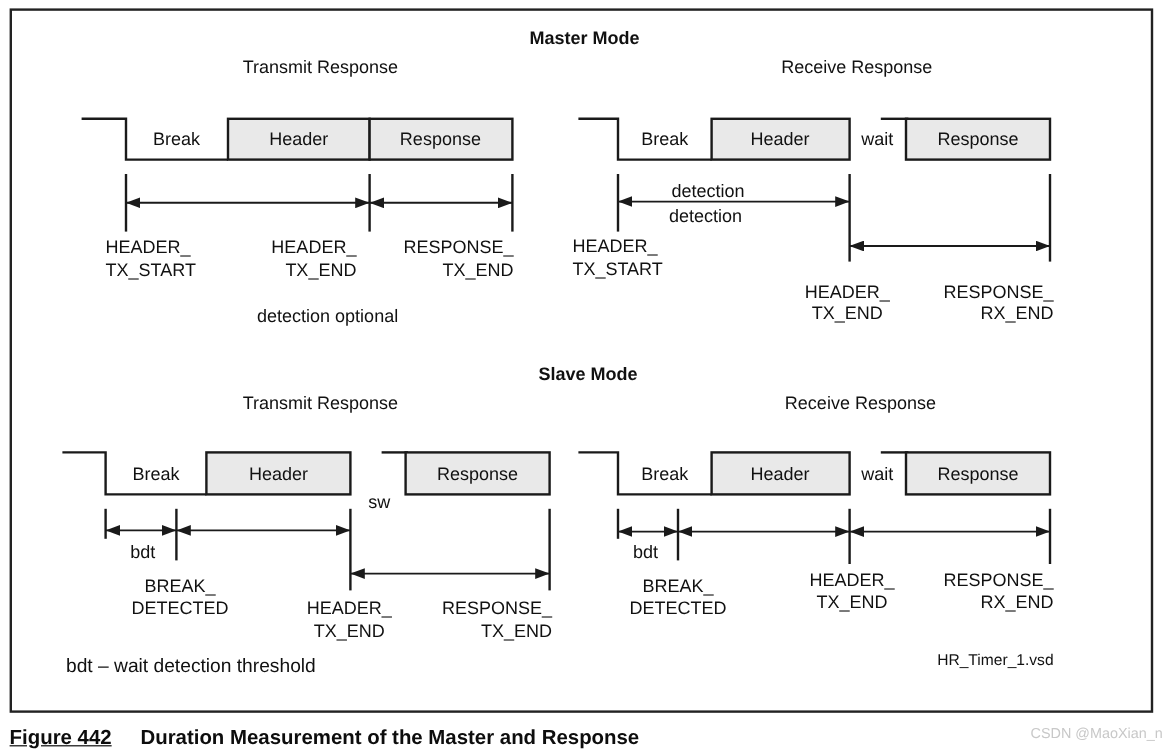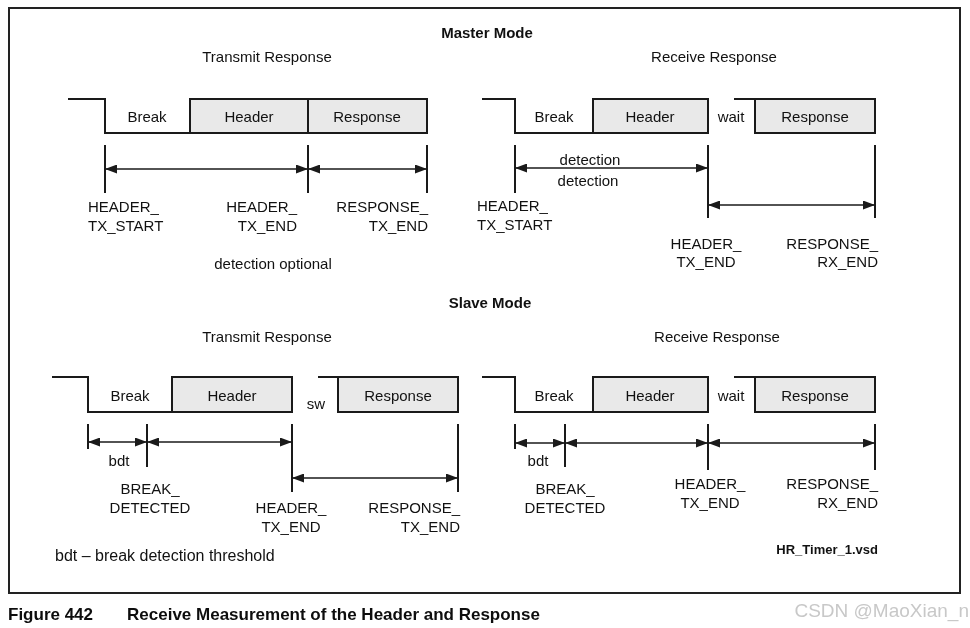--- a/index.html
+++ b/index.html
@@ -20,26 +20,26 @@
   .t{
     position:absolute;white-space:nowrap;font-size:15px;line-height:18px;color:#111;
   }
   .anc-c{transform:translate(-50%,-50%);}
   .anc-l{transform:translate(0,-50%);}
   .anc-r{transform:translate(-100%,-50%);}
   .bold{font-weight:bold;}
   .caption{
     position:absolute;left:8px;top:604px;font-size:17px;line-height:22px;font-weight:bold;color:#0d0d0d;
   }
-  .caption .cap-num{margin-right:34px;}
+  .caption .cap-num{margin-right:24px;text-decoration:underline;}
   .watermark{
-    position:absolute;right:1px;top:601px;font-size:19px;line-height:20px;
+    position:absolute;right:1px;top:601px;font-size:12px;line-height:20px;
     color:var(--watermark-color,#c8c8c8);
   }
-  .filelabel{font-size:13px;font-weight:bold;}
+  .filelabel{font-size:13px;}
 </style>
 </head>
 <body>
 
 <div class="fig-border"></div>
 
 <svg class="shapes" width="970" height="600" viewBox="0 0 970 600">
   <defs>
     <marker id="arr" viewBox="0 0 12 9" refX="12" refY="4.5" markerWidth="12" markerHeight="9" orient="auto-start-reverse" markerUnits="userSpaceOnUse">
       <path class="arrhead" d="M0,0 L12,4.5 L0,9 Z"></path>
@@ -114,27 +114,27 @@
 <div class="t anc-c" style="left:590px;top:160px">detection</div>
 <div class="t anc-c" style="left:588px;top:181px">detection</div>
 
 <div class="t anc-l" style="left:477px;top:206px">HEADER_</div>
 <div class="t anc-l" style="left:477px;top:225px">TX_START</div>
 <div class="t anc-c" style="left:706px;top:244px">HEADER_</div>
 <div class="t anc-c" style="left:706px;top:262px">TX_END</div>
 <div class="t anc-r" style="left:878px;top:244px">RESPONSE_</div>
 <div class="t anc-r" style="left:878px;top:262px">RX_END</div>
 
-<div class="t anc-c bold" style="left:490px;top:303px">Slave Mode</div>
+<div class="t anc-c bold" style="left:490px;top:313px">Slave Mode</div>
 <div class="t anc-c" style="left:267px;top:337px">Transmit Response</div>
 <div class="t anc-c" style="left:717px;top:337px">Receive Response</div>
 
 <div class="t anc-c" style="left:130px;top:396px">Break</div>
 <div class="t anc-c" style="left:232px;top:396px">Header</div>
-<div class="t anc-c" style="left:316px;top:404px">sw</div>
+<div class="t anc-c" style="left:316px;top:419px">sw</div>
 <div class="t anc-c" style="left:398px;top:396px">Response</div>
 
 <div class="t anc-c" style="left:119px;top:461px">bdt</div>
 <div class="t anc-c" style="left:150px;top:489px">BREAK_</div>
 <div class="t anc-c" style="left:150px;top:508px">DETECTED</div>
 <div class="t anc-c" style="left:291px;top:508px">HEADER_</div>
 <div class="t anc-c" style="left:291px;top:527px">TX_END</div>
 <div class="t anc-r" style="left:460px;top:508px">RESPONSE_</div>
 <div class="t anc-r" style="left:460px;top:527px">TX_END</div>
 
@@ -144,19 +144,19 @@
 <div class="t anc-c" style="left:815px;top:396px">Response</div>
 
 <div class="t anc-c" style="left:538px;top:461px">bdt</div>
 <div class="t anc-c" style="left:565px;top:489px">BREAK_</div>
 <div class="t anc-c" style="left:565px;top:508px">DETECTED</div>
 <div class="t anc-c" style="left:710px;top:484px">HEADER_</div>
 <div class="t anc-c" style="left:710px;top:503px">TX_END</div>
 <div class="t anc-r" style="left:878px;top:484px">RESPONSE_</div>
 <div class="t anc-r" style="left:878px;top:503px">RX_END</div>
 
-<div class="t anc-l" style="left:55px;top:556px;font-size:16px">bdt – break detection threshold</div>
+<div class="t anc-l" style="left:55px;top:556px;font-size:16px">bdt – wait detection threshold</div>
 <div class="t anc-r filelabel" style="left:878px;top:550px">HR_Timer_1.vsd</div>
 
 <div class="caption">
-  <span class="cap-num">Figure 442</span><span>Receive Measurement of the Header and Response</span>
+  <span class="cap-num">Figure 442</span><span>Duration Measurement of the Master and Response</span>
 </div>
 <div class="watermark">CSDN @MaoXian_n</div>
 
 </body></html>

